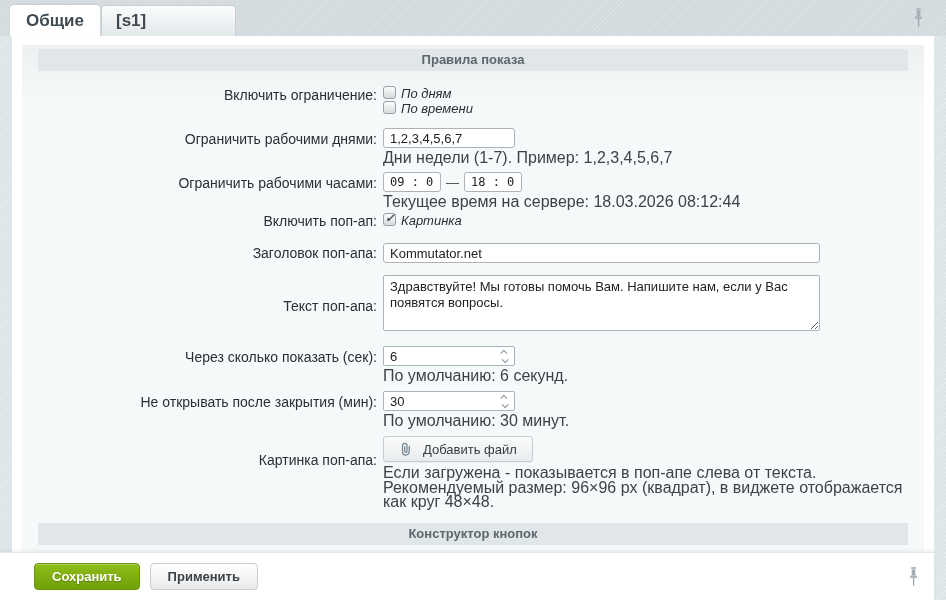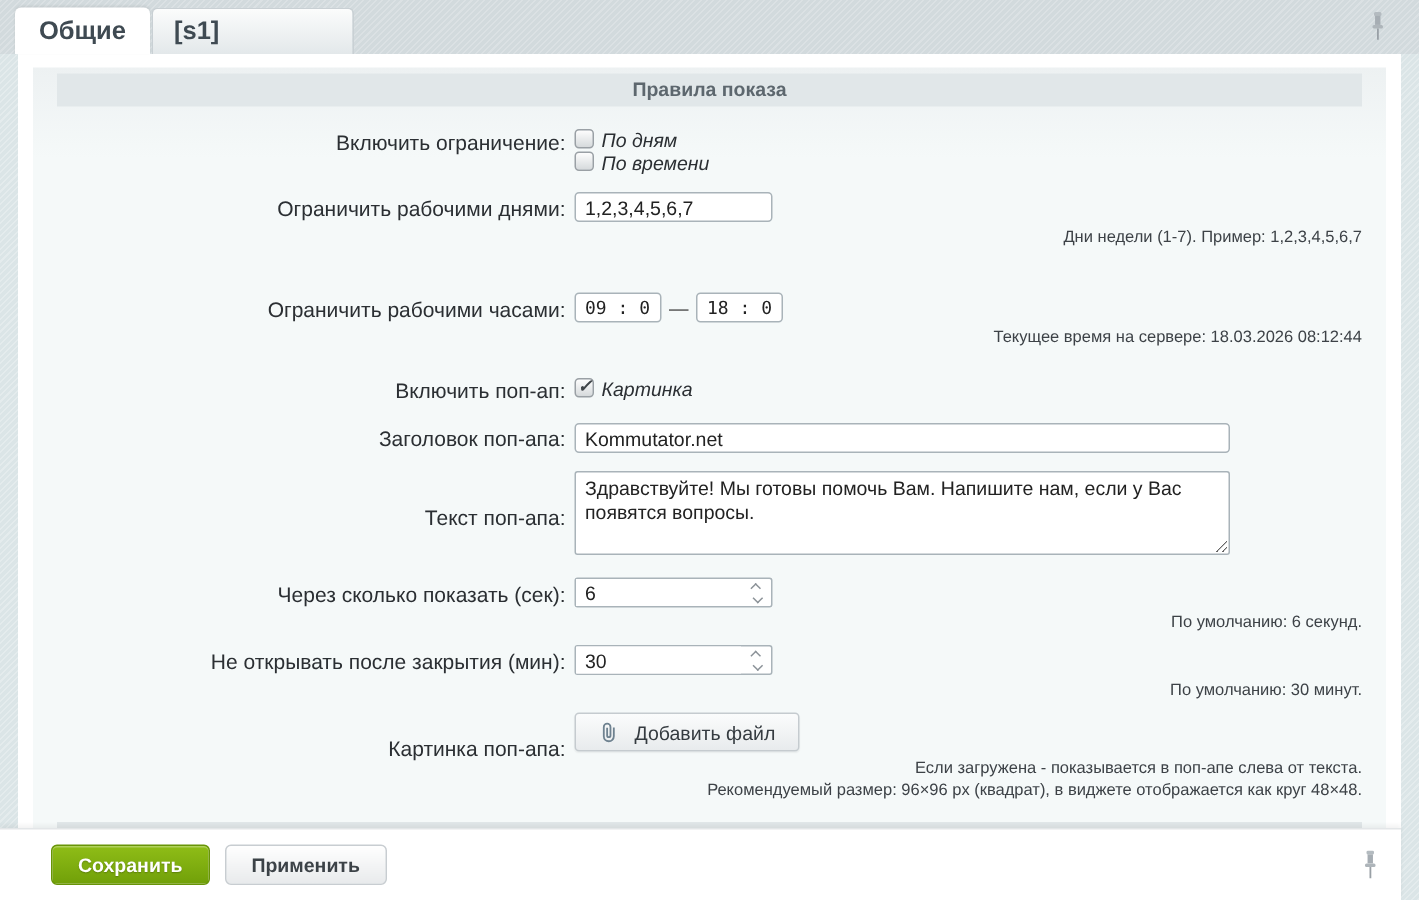--- a/index.html
+++ b/index.html
@@ -57,21 +57,21 @@
   .sh-2 { margin-top:10px; margin-bottom:14px; }
   .sh-3 { margin-top:14px; }
   
   .row { display:flex; margin-bottom:12px; }
   .lbl {
     width:345px; flex:none; text-align:right; padding-right:6px;
     color:#2b2f33; font-size:14px; padding-top:3px;
   }
   .lbl.mid { align-self:center; padding-top:0; }
   .ctl { flex:1; min-width:0; }
-  .hint { font-size:11px; color:#3d4247; margin-top:3px; line-height:14px;text-align:right; }
+  .hint { font-size:16px; color:#3d4247; margin-top:3px; line-height:14px; }
   
   .txt {
     font-family:"Liberation Sans", sans-serif; font-size:13px; color:#222;
     border:1px solid #a9b3b9; border-radius:3px; background:#fff;
     height:20px; padding:1px 6px; outline:none;
   }
   .txt.days { width:132px; }
   .txt.wide { width:437px; }
   .ta {
     font-family:"Liberation Sans", sans-serif; font-size:13px; color:#222;
@@ -174,29 +174,29 @@
             <span class="cb"></span>
             <span class="cb-lab">По дням</span>
           </div>
           <div class="cb-line">
             <span class="cb"></span>
             <span class="cb-lab">По времени</span>
           </div>
         </div>
       </div>
 
-      <div class="row" style="margin-bottom:30px">
+      <div class="row" style="margin-bottom:7px">
         <div class="lbl">Ограничить рабочими днями:</div>
         <div class="ctl">
           <input class="txt days" value="1,2,3,4,5,6,7" style="">
           <div class="hint">Дни недели (1-7). Пример: 1,2,3,4,5,6,7</div>
         </div>
       </div>
 
-      <div class="row" style="margin-bottom:20px">
+      <div class="row" style="margin-bottom:4px">
         <div class="lbl">Ограничить рабочими часами:</div>
         <div class="ctl">
           <div class="time-wrap">
             <input class="txt time" value="09 : 00" style="">
             <span class="time-dash">—</span>
             <input class="txt time" value="18 : 00" style="">
           </div>
           <div class="hint">Текущее время на сервере: 18.03.2026 08:12:44</div>
         </div>
       </div>

